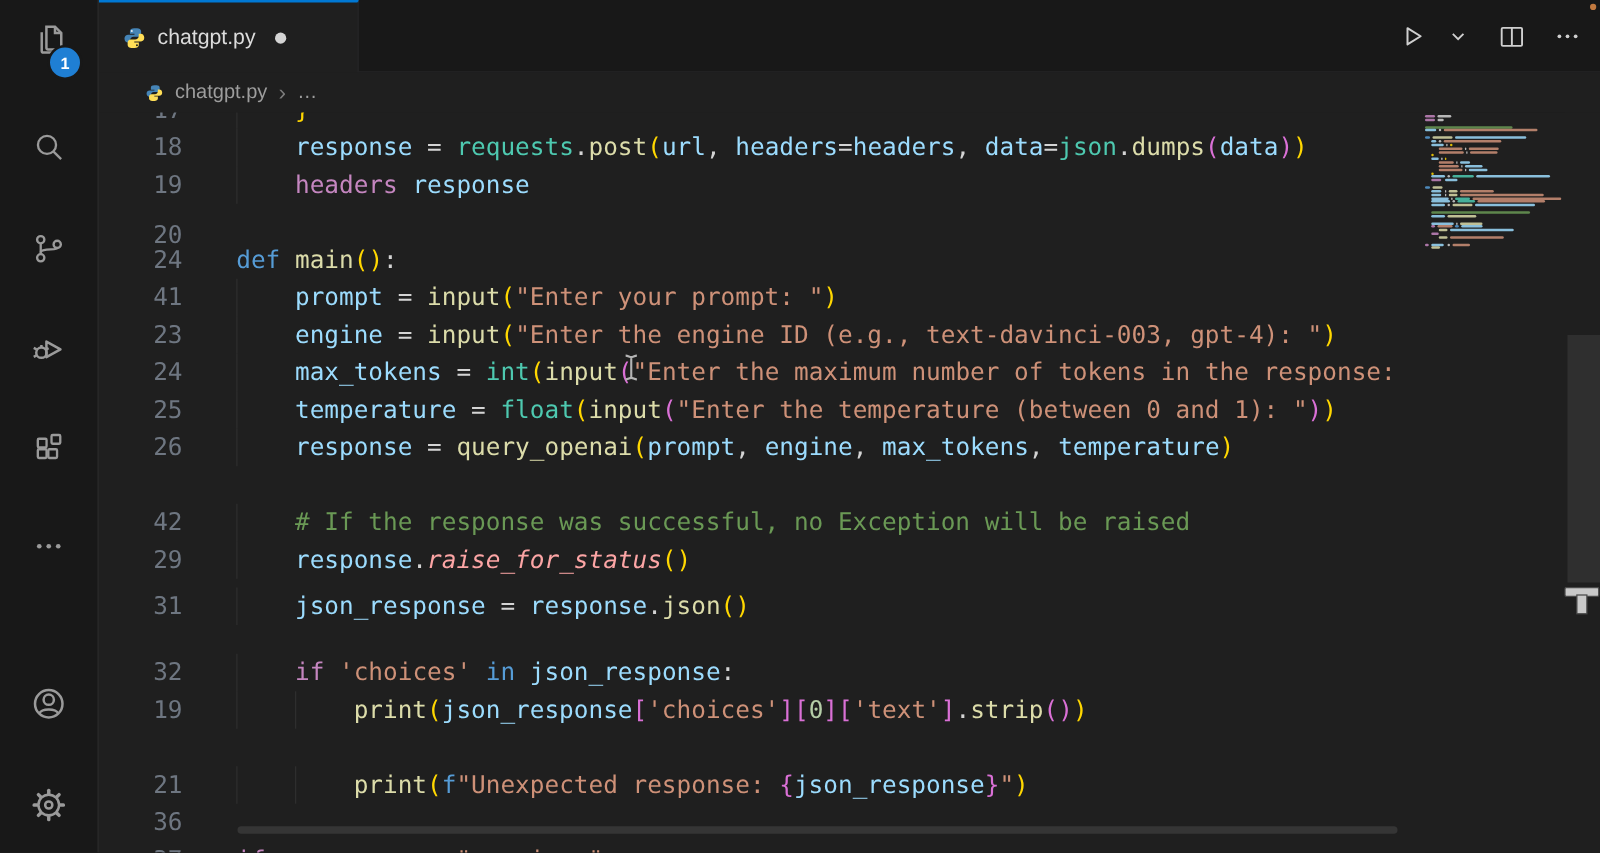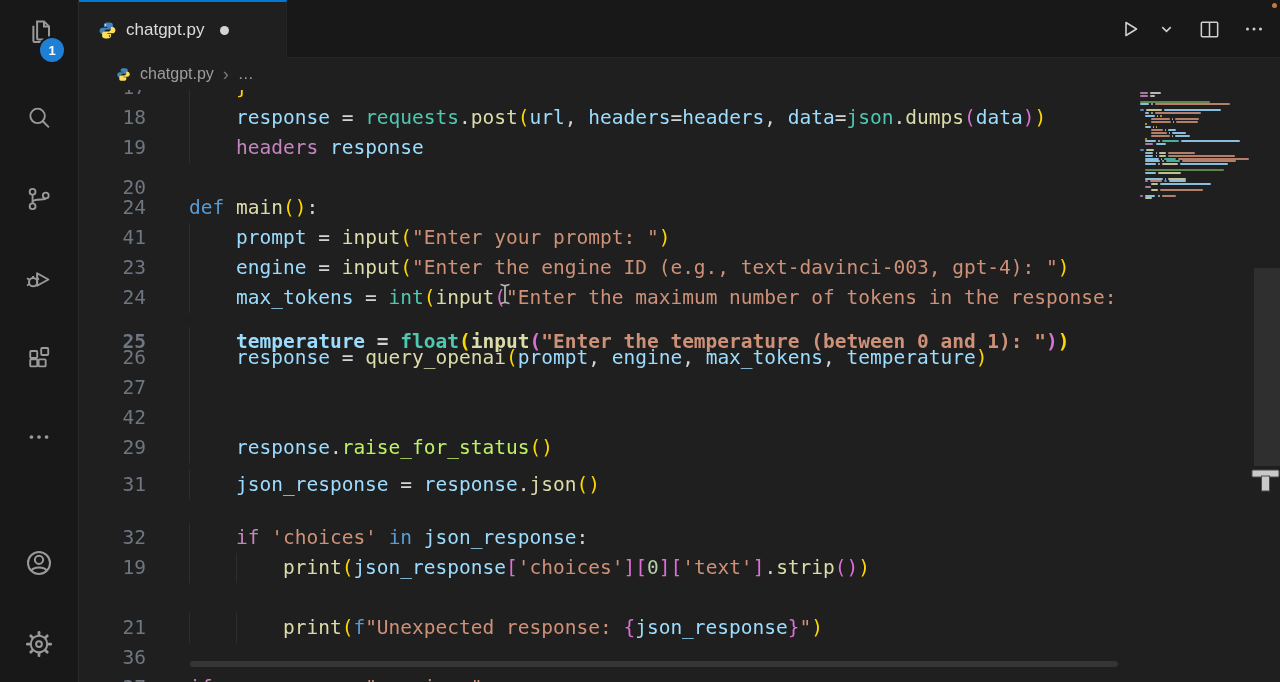--- a/index.html
+++ b/index.html
@@ -311,43 +311,39 @@
     <div class="row" style="top: 163px;">
       <i class="guide" style="left: 111px;"></i>
       <span class="ln">23</span>
       <span class="tok"><span style="color: rgb(212, 212, 212);">    </span><span style="color: rgb(156, 220, 254);">engine</span><span style="color: rgb(212, 212, 212);"> = </span><span style="color: rgb(220, 220, 170);">input</span><span style="color: rgb(255, 215, 0);">(</span><span style="color: rgb(206, 145, 120);">"Enter the engine ID (e.g., text-davinci-003, gpt-4): "</span><span style="color: rgb(255, 215, 0);">)</span></span>
     </div>
     <div class="row" style="top: 193px;">
       <i class="guide" style="left: 111px;"></i>
       <span class="ln">24</span>
       <span class="tok"><span style="color: rgb(212, 212, 212);">    </span><span style="color: rgb(156, 220, 254);">max_tokens</span><span style="color: rgb(212, 212, 212);"> = </span><span style="color: rgb(78, 201, 176);">int</span><span style="color: rgb(255, 215, 0);">(</span><span style="color: rgb(220, 220, 170);">input</span><span style="color: rgb(218, 112, 214);">(</span><span style="color: rgb(206, 145, 120);">"Enter the maximum number of tokens in the response:</span></span>
     </div>
-    <div class="row" style="top: 237px; font-weight: bold;">
+    <div class="row" style="top: 223px;">
       <i class="guide" style="left: 111px;"></i>
       <span class="ln">25</span>
       <span class="tok"><span style="color: rgb(212, 212, 212);">    </span><span style="color: rgb(156, 220, 254);">temperature</span><span style="color: rgb(212, 212, 212);"> = </span><span style="color: rgb(78, 201, 176);">float</span><span style="color: rgb(255, 215, 0);">(</span><span style="color: rgb(220, 220, 170);">input</span><span style="color: rgb(218, 112, 214);">(</span><span style="color: rgb(206, 145, 120);">"Enter the temperature (between 0 and 1): "</span><span style="color: rgb(218, 112, 214);">)</span><span style="color: rgb(255, 215, 0);">)</span></span>
     </div>
     <div class="row" style="top: 253px;">
       <i class="guide" style="left: 111px;"></i>
       <span class="ln">26</span>
       <span class="tok"><span style="color: rgb(212, 212, 212);">    </span><span style="color: rgb(156, 220, 254);">response</span><span style="color: rgb(212, 212, 212);"> = </span><span style="color: rgb(220, 220, 170);">query_openai</span><span style="color: rgb(255, 215, 0);">(</span><span style="color: rgb(156, 220, 254);">prompt</span><span style="color: rgb(212, 212, 212);">, </span><span style="color: rgb(156, 220, 254);">engine</span><span style="color: rgb(212, 212, 212);">, </span><span style="color: rgb(156, 220, 254);">max_tokens</span><span style="color: rgb(212, 212, 212);">, </span><span style="color: rgb(156, 220, 254);">temperature</span><span style="color: rgb(255, 215, 0);">)</span></span>
     </div>
-    <div class="row" style="top: 283px;">
-      <i class="guide" style="left: 111px;"></i>
-      <span class="ln">27</span>
-      <span class="tok"></span>
-    </div>
     <div class="row" style="top: 313px;">
       <i class="guide" style="left: 111px;"></i>
       <span class="ln">42</span>
+      <span class="tok"><span style="color: rgb(212, 212, 212);">    </span><span style="color: rgb(106, 153, 85);"># If the response was successful, no Exception will be raised</span></span>
     </div>
     <div class="row" style="top: 343px;">
       <i class="guide" style="left: 111px;"></i>
       <span class="ln">29</span>
-      <span class="tok"><span style="color: rgb(212, 212, 212);">    </span><span style="color: rgb(156, 220, 254);">response</span><span style="color: rgb(212, 212, 212);">.</span><span style="color: #bef264;">raise_for_status</span><span style="color: rgb(255, 215, 0);">(</span><span style="color: rgb(255, 215, 0);">)</span></span>
+      <span class="tok"><span style="color: rgb(212, 212, 212);">    </span><span style="color: rgb(156, 220, 254);">response</span><span style="color: rgb(212, 212, 212);">.</span><span style="color: #fca5a5; font-style: italic;">raise_for_status</span><span style="color: rgb(255, 215, 0);">(</span><span style="color: rgb(255, 215, 0);">)</span></span>
     </div>
     <div class="row" style="top: 380px;">
       <i class="guide" style="left: 111px;"></i>
       <span class="ln">31</span>
       <span class="tok"><span style="color: rgb(212, 212, 212);">    </span><span style="color: rgb(156, 220, 254);">json_response</span><span style="color: rgb(212, 212, 212);"> = </span><span style="color: rgb(156, 220, 254);">response</span><span style="color: rgb(212, 212, 212);">.</span><span style="color: rgb(220, 220, 170);">json</span><span style="color: rgb(255, 215, 0);">(</span><span style="color: rgb(255, 215, 0);">)</span></span>
     </div>
     <div class="row" style="top: 433px;">
       <i class="guide" style="left: 111px;"></i>
       <span class="ln">32</span>
       <span class="tok"><span style="color: rgb(212, 212, 212);">    </span><span style="color: rgb(197, 134, 192);">if</span><span style="color: rgb(212, 212, 212);"> </span><span style="color: rgb(206, 145, 120);">'choices'</span><span style="color: rgb(212, 212, 212);"> </span><span style="color: rgb(86, 156, 214);">in</span><span style="color: rgb(212, 212, 212);"> </span><span style="color: rgb(156, 220, 254);">json_response</span><span style="color: rgb(212, 212, 212);">:</span></span>

